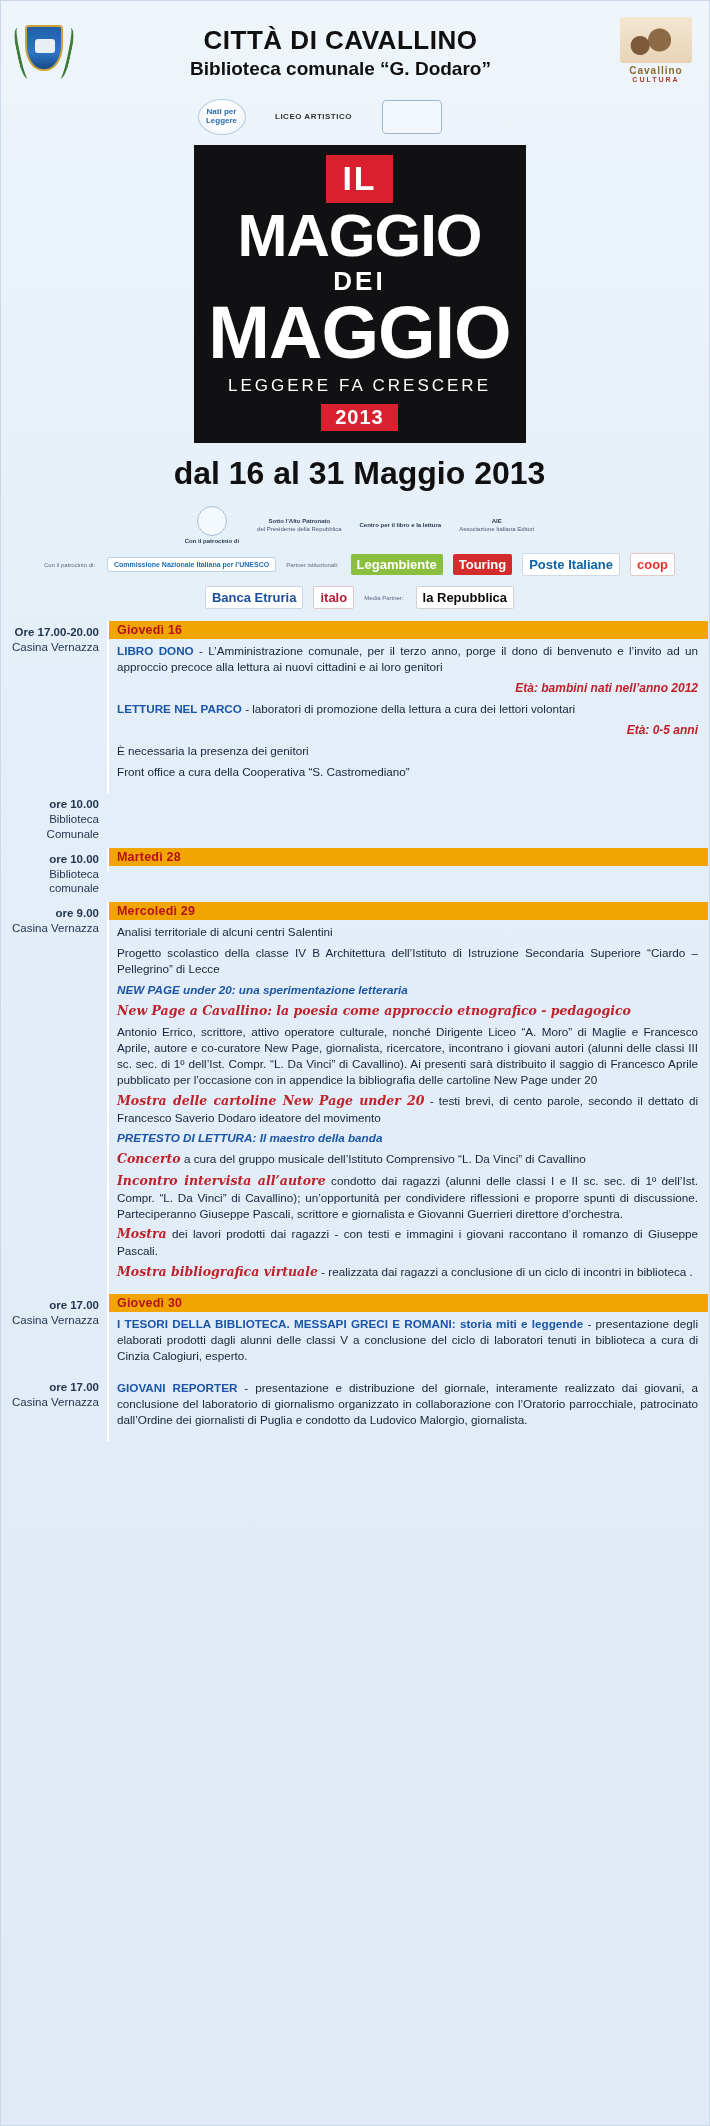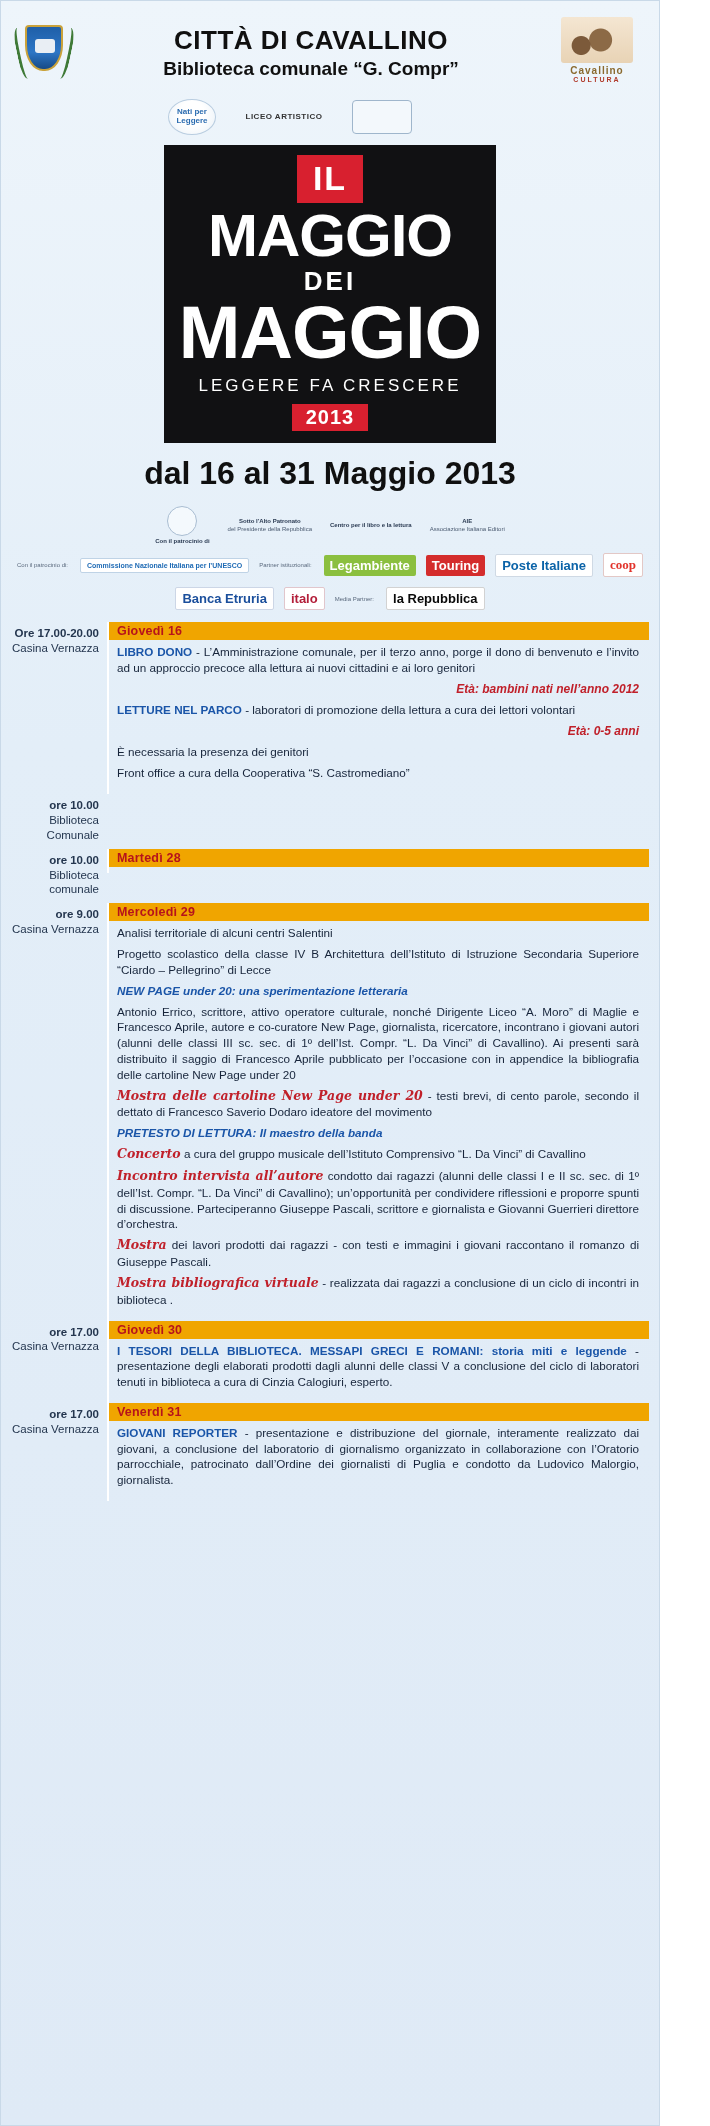--- a/index.html
+++ b/index.html
@@ -7,26 +7,26 @@
     margin: 0;
     padding: 0;
     background: #ffffff;
   }
   body {
     width: 710px;
     font-family: "Liberation Sans", sans-serif;
     color: #1b2a4a;
   }
   .poster {
-    width: 660px;
+    width: 710px;
     min-height: 2126px;
     position: relative;
     background: linear-gradient(180deg,#eef5fb 0%, #e3eef8 35%, #dfeaf6 100%);
     border: 1px solid #c9d9e8;
-    padding: 10px 10px 0 10px;
+    padding: 10px 1px 0 10px;
   }
   
   .header {
     display: flex;
     align-items: center;
     justify-content: space-between;
     padding: 6px 4px 2px 4px;
   }
   .crest {
     width: 58px; height: 72px;
@@ -236,21 +236,21 @@
     font-weight: bold;
     padding: 3px 6px;
     border-radius: 2px;
     color: #fff;
     white-space: nowrap;
   }
   .sp-unesco { background:#ffffff; color:#1f6bb5; border:1px solid #bfd3e6; font-size:7px; font-weight:bold;}
   .sp-green { background:#8bbf3f; }
   .sp-red { background:#d42c2c; }
   .sp-poste { background:#ffffff; color:#0b63a8; border:1px solid #cfd9e4;}
-  .sp-coop { background:#ffffff; color:#e2342c; border:1px solid #e3c8c6;font-family:Liberation Serif, serif;}
+  .sp-coop { background:#ffffff; color:#e2342c; border:1px solid #e3c8c6;}
   .sp-banca { background:#ffffff; color:#1b4f9c; border:1px solid #ccd6e6;}
   .sp-italo { background:#ffffff; color:#b31f3a; border:1px solid #e1c6cc;}
   .sp-rep { background:#ffffff; color:#0a0a0a; border:1px solid #d2d2d2;}
   
   .program {
     margin-top: 2px;
     padding-bottom: 4px;
   }
   .row {
     display: flex;
@@ -311,21 +311,21 @@
 <div class="poster">
 
   <div class="header">
     <div class="crest">
       <div class="laurel-l"></div>
       <div class="laurel-r"></div>
       <div class="shield"></div>
     </div>
     <div class="title-block">
       <div class="title-main">CITTÀ DI CAVALLINO</div>
-      <div class="title-sub">Biblioteca comunale “G. Compr”</div>
+      <div class="title-sub">Biblioteca comunale “G. Dodaro”</div>
     </div>
     <div class="cavallino-logo">
       <div class="art"></div>
       <div class="cc-name">Cavallino</div>
       <div class="cc-sub">CULTURA</div>
     </div>
   </div>
 
   <div class="logo-strip">
     <div class="mini-logo ml-nati">Nati per Leggere</div>
@@ -418,20 +418,21 @@
       <div class="when">
         <div class="when-time">ore 9.00</div>
         <div>Casina Vernazza</div>
       </div>
       <div class="entry">
         <div class="daybar">Mercoledì 29</div>
         <div class="body">
           <p class="b-navy">Analisi territoriale di alcuni centri Salentini</p>
           <p class="b-navy">Progetto scolastico della classe IV B Architettura dell’Istituto di Istruzione Secondaria Superiore “Ciardo – Pellegrino” di Lecce</p>
           <p class="lead bolditalic">NEW PAGE under 20: una sperimentazione letteraria</p>
+          <p class="script">New Page a Cavallino: la poesia come approccio etnografico - pedagogico</p>
           <p class="b-navy">Antonio Errico, scrittore, attivo operatore culturale, nonché Dirigente Liceo “A. Moro” di Maglie e Francesco Aprile, autore e co-curatore New Page, giornalista, ricercatore, incontrano i giovani autori (alunni delle classi III sc. sec. di 1º dell’Ist. Compr. “L. Da Vinci” di Cavallino). Ai presenti sarà distribuito il saggio di Francesco Aprile pubblicato per l’occasione con in appendice la bibliografia delle cartoline New Page under 20</p>
           <p><span class="script">Mostra delle cartoline New Page under 20</span><span class="b-navy"> - testi brevi, di cento parole, secondo il dettato di Francesco Saverio Dodaro ideatore del movimento</span></p>
           <p class="lead bolditalic">PRETESTO DI LETTURA: Il maestro della banda</p>
           <p><span class="script">Concerto</span><span class="b-navy"> a cura del gruppo musicale dell’Istituto Comprensivo “L. Da Vinci” di Cavallino</span></p>
           <p><span class="script">Incontro intervista all’autore</span><span class="b-navy"> condotto dai ragazzi (alunni delle classi I e II sc. sec. di 1º dell’Ist. Compr. “L. Da Vinci” di Cavallino); un’opportunità per condividere riflessioni e proporre spunti di discussione. Parteciperanno Giuseppe Pascali, scrittore e giornalista e Giovanni Guerrieri direttore d’orchestra.</span></p>
           <p><span class="script">Mostra</span><span class="b-navy"> dei lavori prodotti dai ragazzi - con testi e immagini i giovani raccontano il romanzo di Giuseppe Pascali.</span></p>
           <p><span class="script">Mostra bibliografica virtuale</span><span class="b-navy"> - realizzata dai ragazzi a conclusione di un ciclo di incontri in biblioteca .</span></p>
         </div>
       </div>
     </div>
@@ -448,21 +449,20 @@
         </div>
       </div>
     </div>
 
     <div class="row">
       <div class="when">
         <div class="when-time">ore 17.00</div>
         <div>Casina Vernazza</div>
       </div>
       <div class="entry">
-        <div class="daybar">Venerdì 31</div>
         <div class="body">
           <p><span class="lead">GIOVANI REPORTER</span><span class="b-navy"> - presentazione e distribuzione del giornale, interamente realizzato dai giovani, a conclusione del laboratorio di giornalismo organizzato in collaborazione con l’Oratorio parrocchiale, patrocinato dall’Ordine dei giornalisti di Puglia e condotto da Ludovico Malorgio, giornalista.</span></p>
         </div>
       </div>
     </div>
 
   </div>
 </div>
 
 </body></html>

